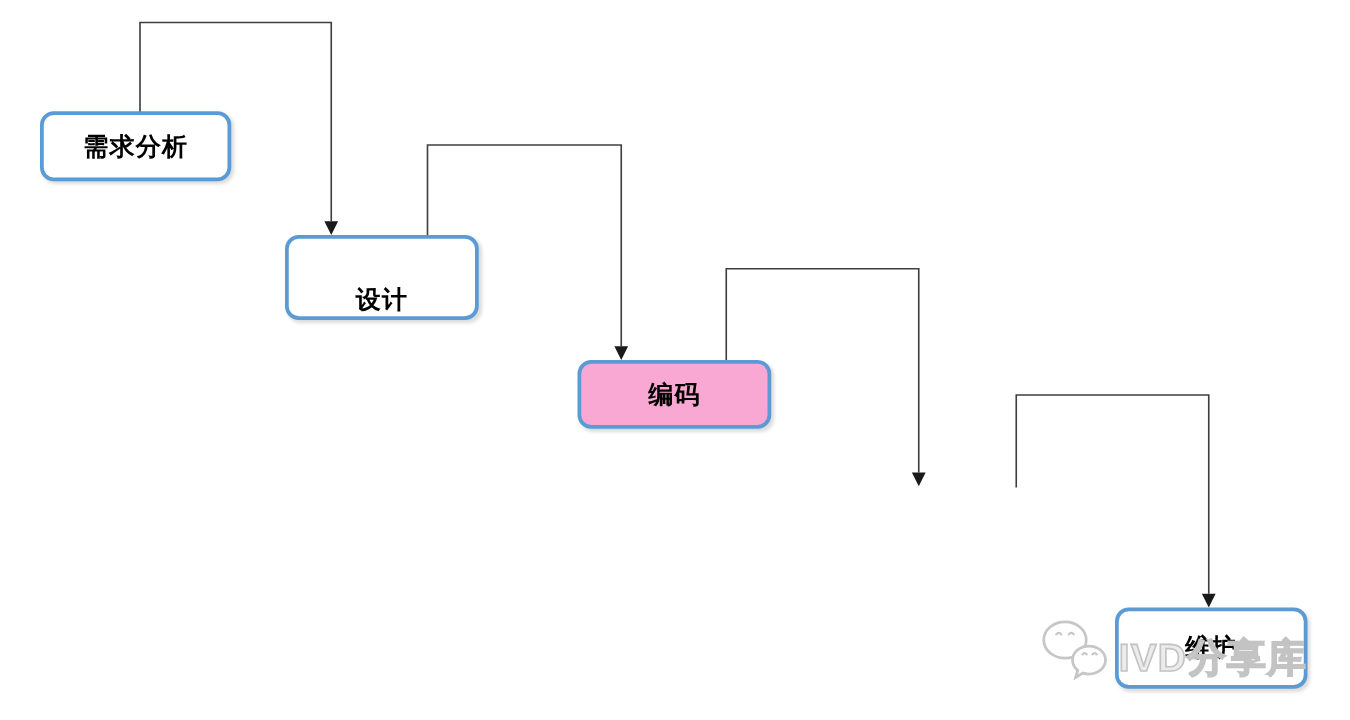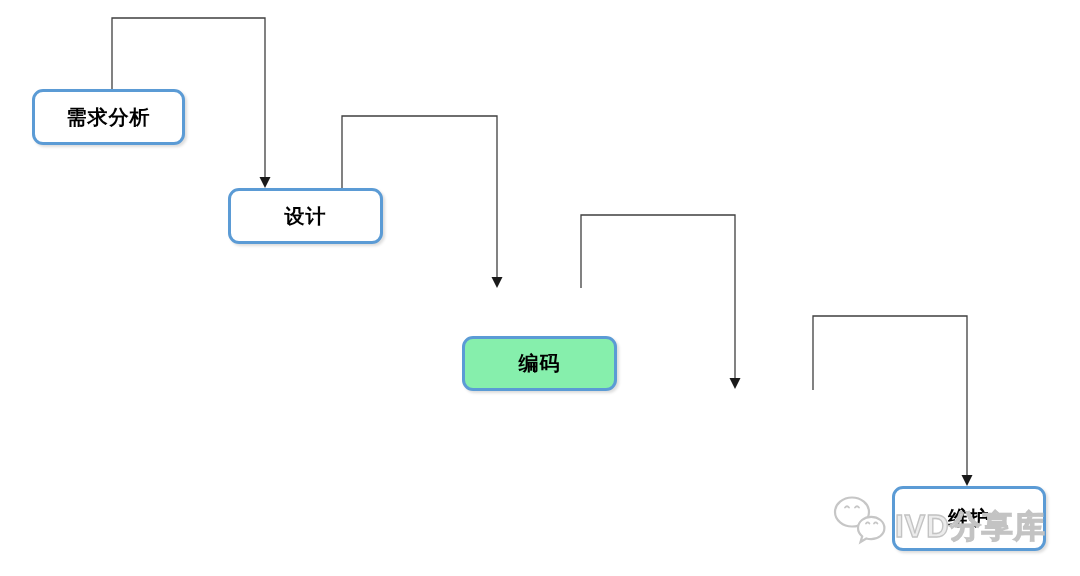--- a/index.html
+++ b/index.html
@@ -74,25 +74,25 @@
       <polygon class="arrowhead" points="491.5,277 502.5,277 497,288"></polygon>
       <polygon class="arrowhead" points="729.5,378 740.5,378 735,389"></polygon>
       <polygon class="arrowhead" points="961.5,475 972.5,475 967,486"></polygon>
     </g>
   </svg>
 
   <div class="node" style="left: 32px; top: 89px; width: 153px; height: 56px; border-color: rgb(91, 155, 213); background: rgb(255, 255, 255);">
     <span class="node-label">需求分析</span>
   </div>
 
-  <div class="node" style="left: 228px; top: 188px; width: 155px; height: 56px; border-color: rgb(91, 155, 213); background: rgb(255, 255, 255);">
+  <div class="node" style="left: 228px; top: 188px; width: 155px; height: 68px; border-color: rgb(91, 155, 213); background: rgb(255, 255, 255); align-items: flex-end;">
     <span class="node-label">设计</span>
   </div>
 
-  <div class="node" style="left: 462px; top: 288px; width: 155px; height: 55px; border-color: rgb(91, 155, 213); background: #86efac; margin-top: 48px;">
+  <div class="node" style="left: 462px; top: 288px; width: 155px; height: 55px; border-color: rgb(91, 155, 213); background: #f9a8d4;">
     <span class="node-label">编码</span>
   </div>
 
 
   <div class="node" style="left: 892px; top: 486px; width: 154px; height: 65px; border-color: rgb(91, 155, 213); background: rgb(255, 255, 255);">
     <span class="node-label">维护</span>
   </div>
 
   <div class="watermark">
     <svg class="watermark-icon" viewBox="0 0 62 54" xmlns="http://www.w3.org/2000/svg">

